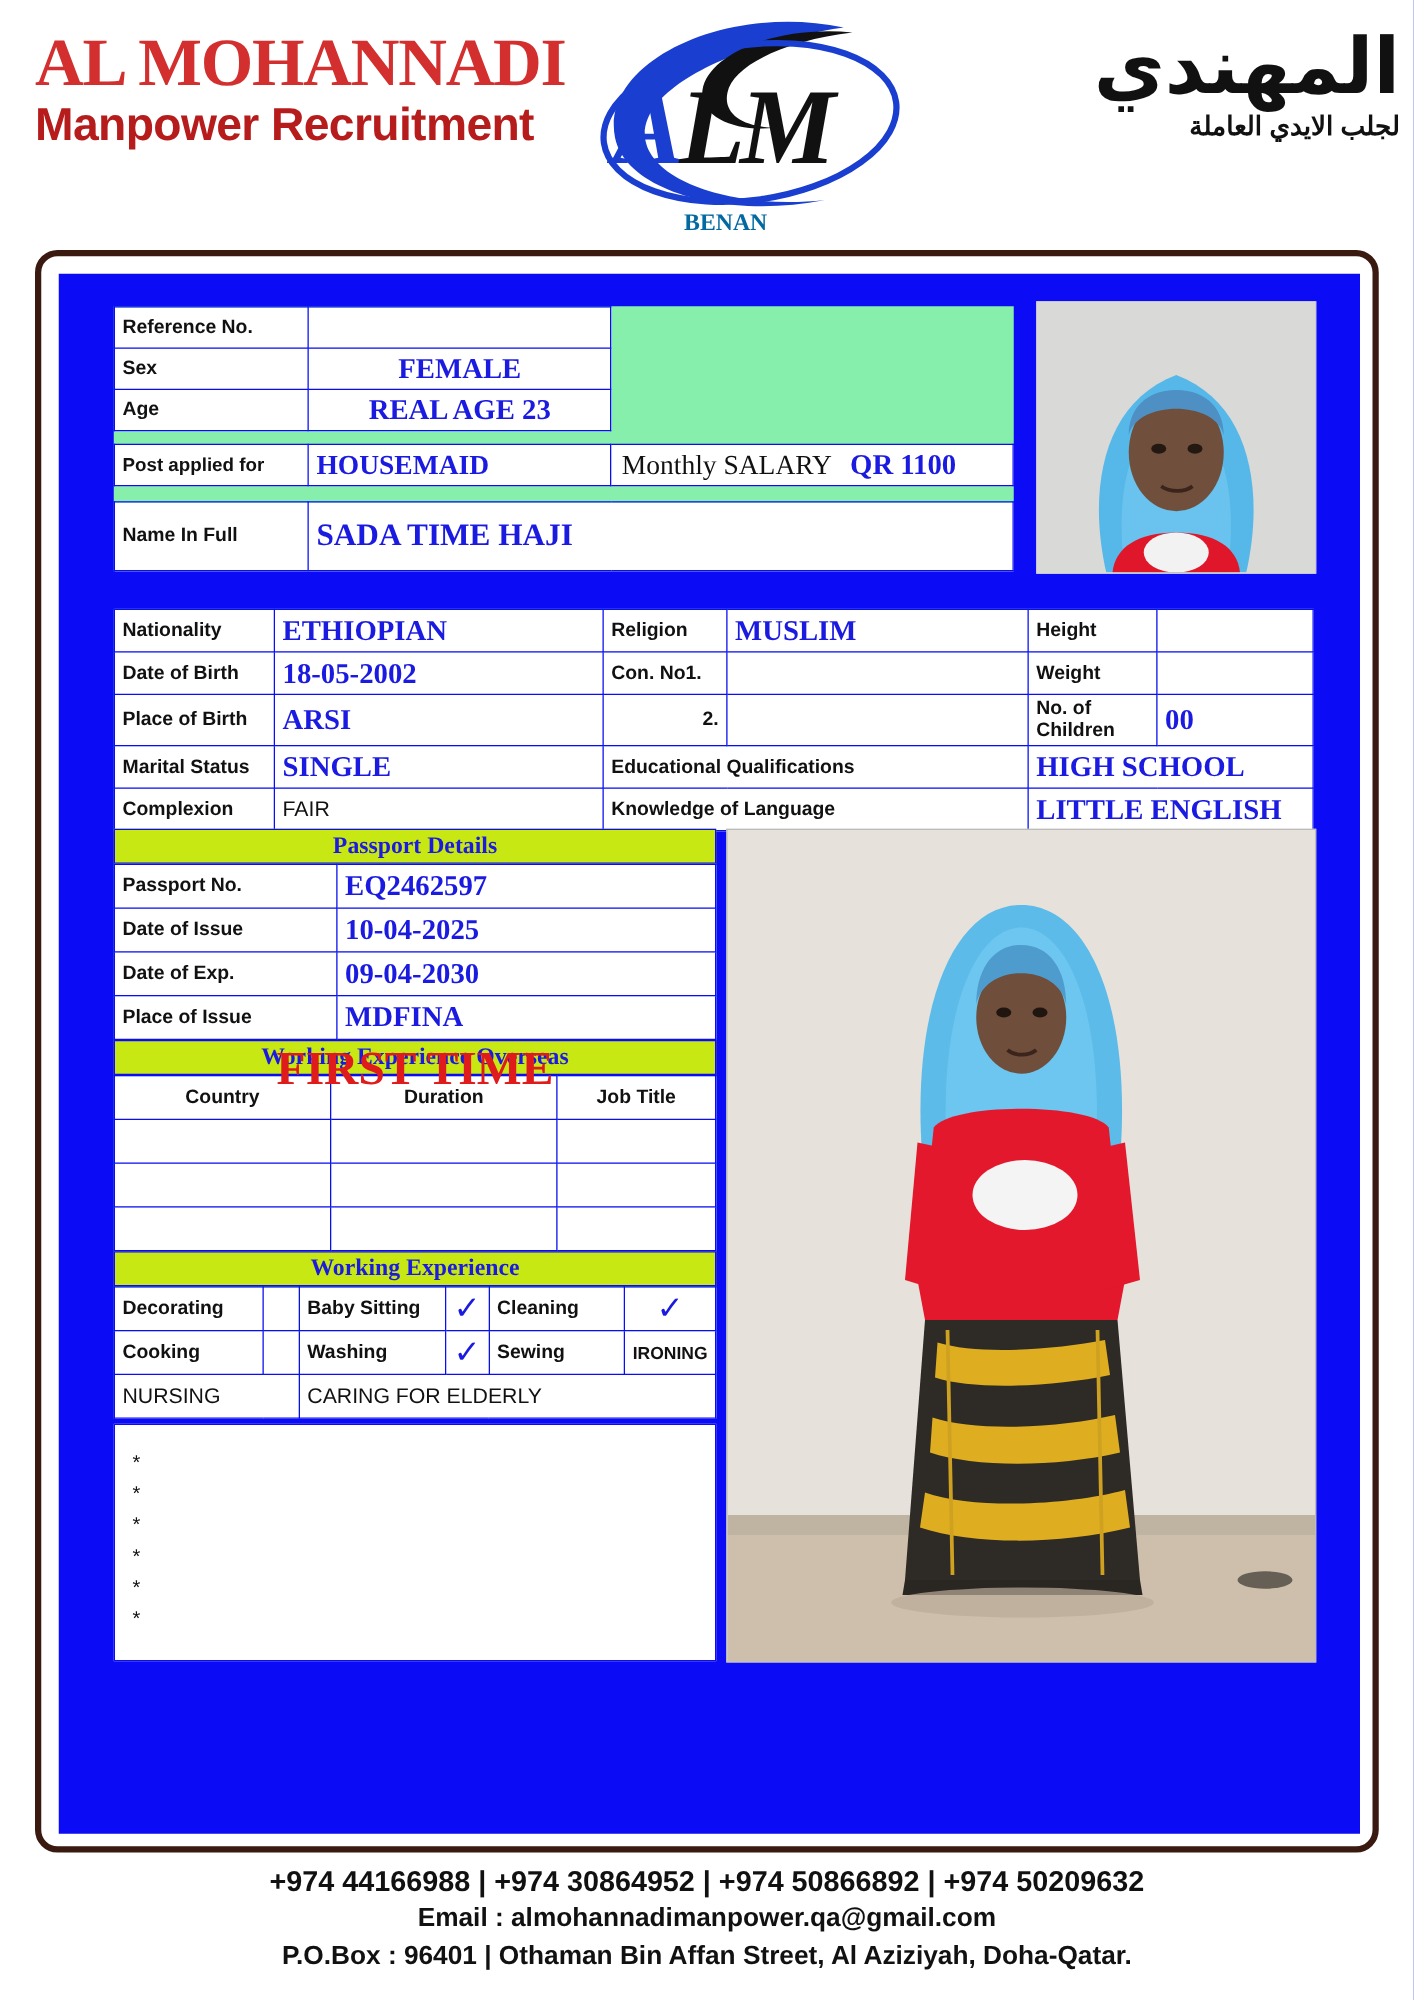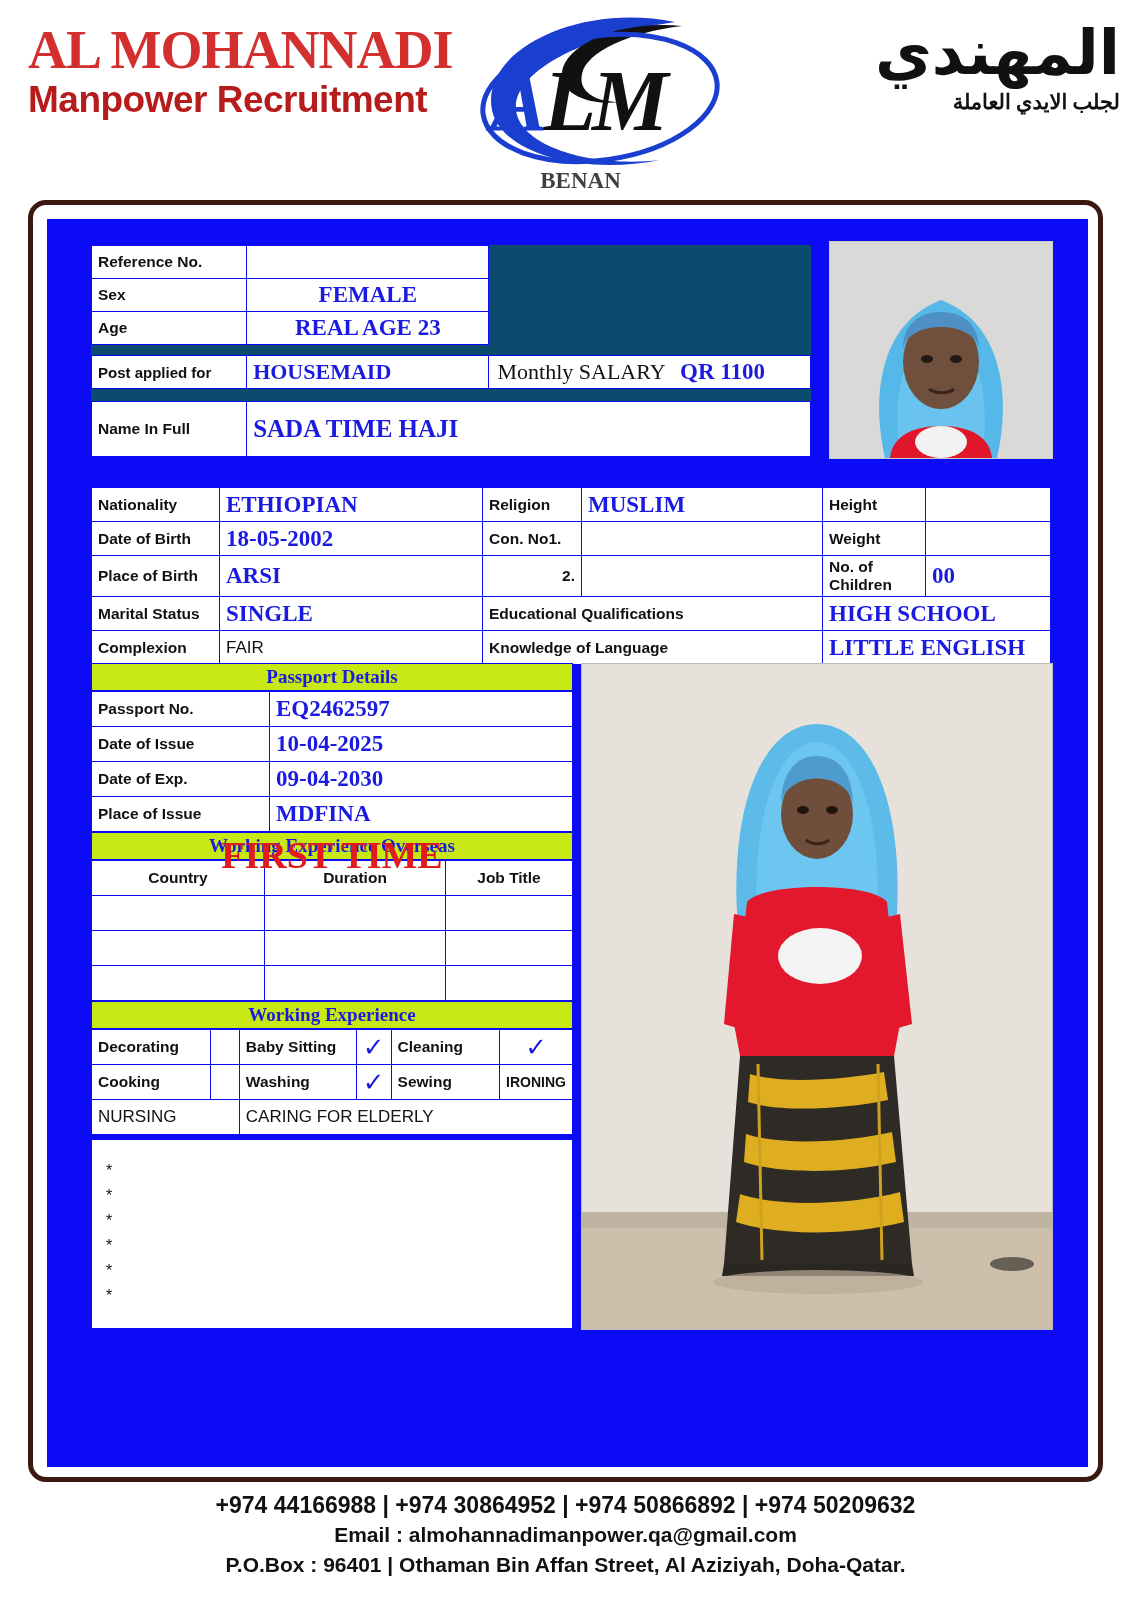--- a/index.html
+++ b/index.html
@@ -32,42 +32,42 @@
     letter-spacing:-4px;
   }
   .alm-text .blue{color:#1a3fd0;}
   .swoosh{position:absolute;left:0;top:0;width:260px;height:170px;}
   .arabic-block{position:absolute;left:740px;top:18px;width:380px;text-align:right;}
   .arabic-main{
     font-family:"DejaVu Sans", sans-serif;
     font-size:62px;line-height:70px;font-weight:bold;color:#111;direction:rtl;
   }
   .arabic-sub{
-    font-family:Liberation Serif, serif;
+    font-family:Liberation Sans, sans-serif;
     font-size:21px;line-height:28px;font-weight:bold;color:#111;direction:rtl;
   }
   .benan{
     position:absolute;left:0;top:168px;width:1131px;text-align:center;
-    font-size:23px;font-weight:bold;color:#404040;
+    font-size:19px;font-weight:bold;color:#0369a1;
     font-family:"Liberation Serif", serif;
     padding-left:30px;box-sizing:border-box;
   }
   
   .card{
     position:absolute;left:28px;top:200px;width:1075px;height:1282px;
     border:5px solid #3a1a10;border-radius:18px;
     background:#ffffff;box-sizing:border-box;
     padding:10px;
   }
   .blue-area{
     position:absolute;left:14px;top:14px;width:1041px;height:1248px;
     background:#0b0bf5;
     box-sizing:border-box;
   }
-  .tbl{border-collapse:collapse;background:#0c4a6e;}
+  .tbl{border-collapse:collapse;background:#86efac;}
   .tbl td{border:1.6px solid #0b0bf5;background:#fff;padding:2px 6px;vertical-align:middle;}
   .lbl{
     font-family:"Liberation Sans", sans-serif;
     font-weight:bold;font-size:15.5px;color:#111;
   }
   .val{
     font-family:"Liberation Serif", serif;
     font-size:21px;color:#1a1ae0;font-weight:normal;
   }
   .val-b{

